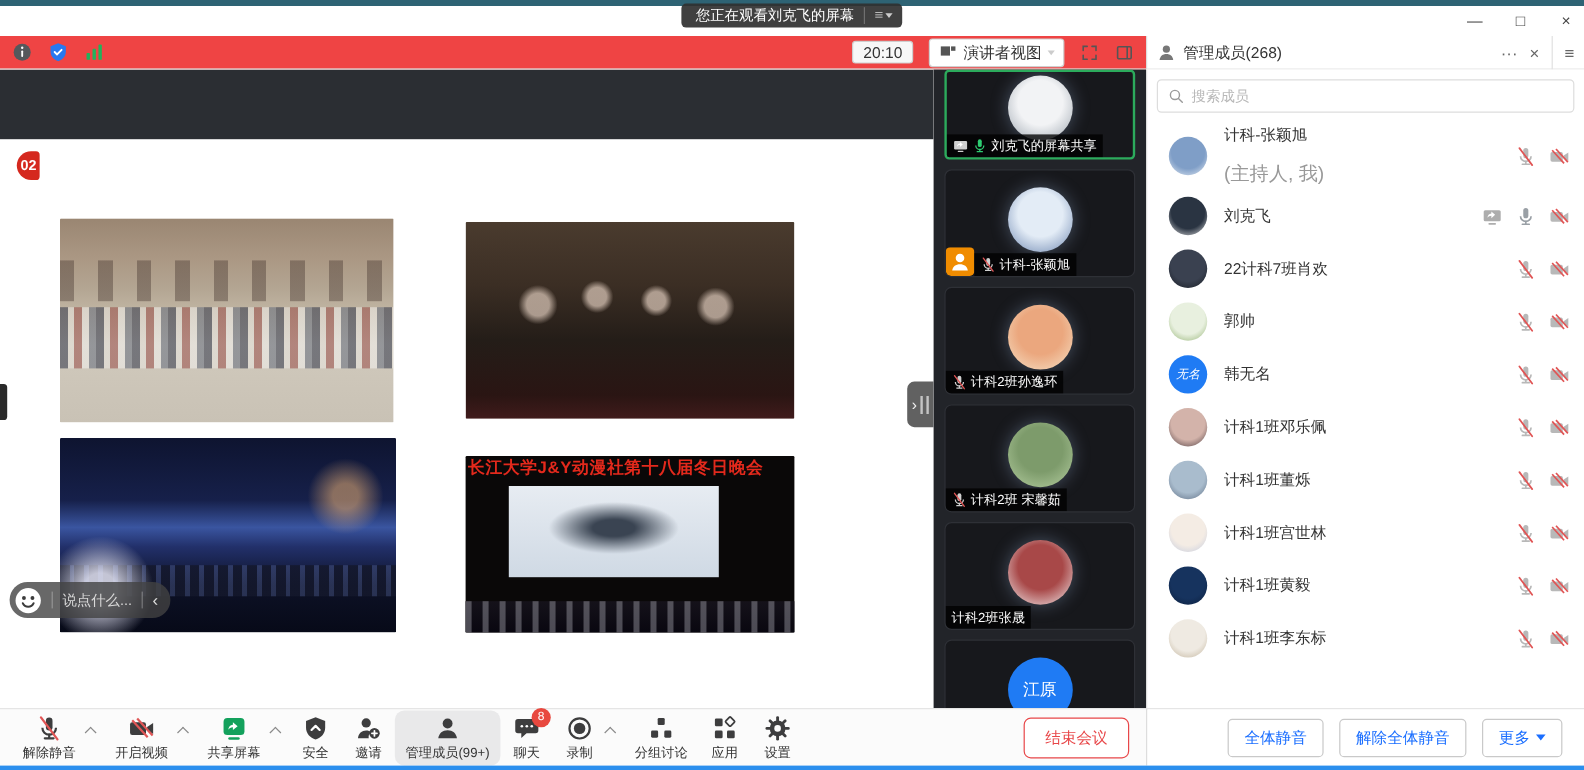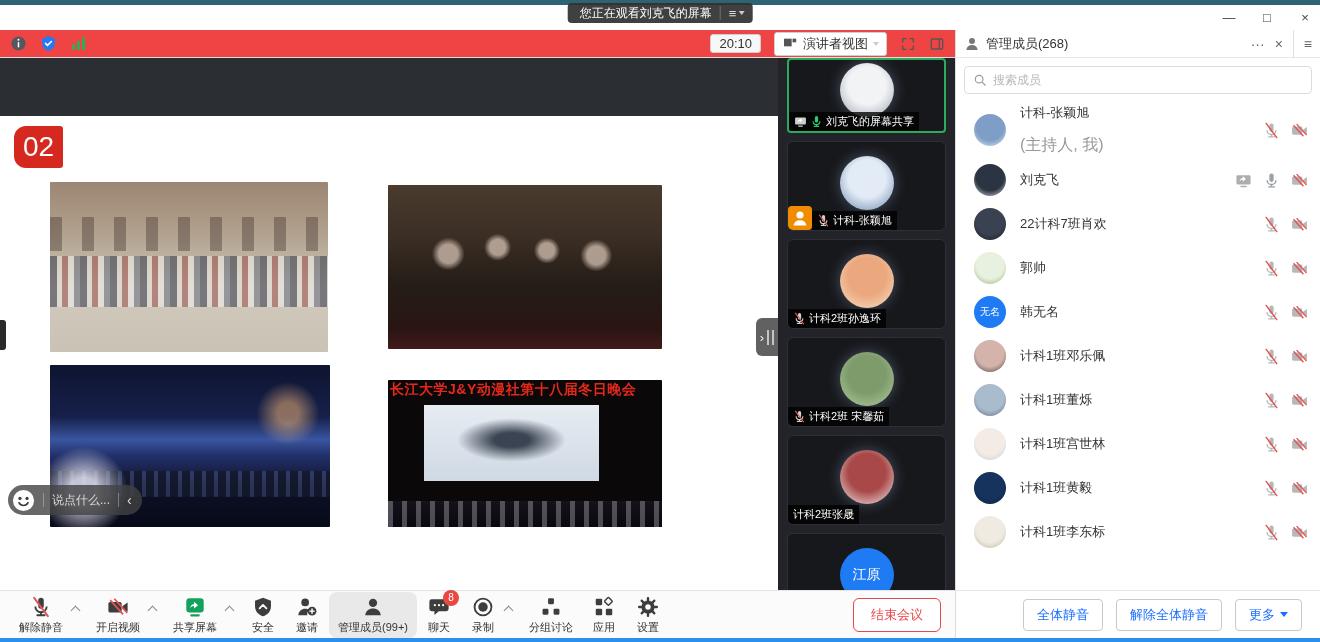--- a/index.html
+++ b/index.html
@@ -3,42 +3,42 @@
 <meta charset="utf-8">
 <style>
   * { margin:0; padding:0; box-sizing:border-box; }
   html,body { width:1320px; height:642px; overflow:hidden; }
   body { font-family:"Liberation Sans","DejaVu Sans",sans-serif; background:#fff; position:relative; color:#333; }
   svg { display:block; }
 
   
   .top-strip { position:absolute; left:0; top:0; width:1320px; height:5px; background:#2e6374; }
   .titlebar { position:absolute; left:0; top:5px; width:1320px; height:25px; background:#fff; }
-  .banner { position:absolute; left:50%; top:-2px; transform:translateX(-50%); height:20px; background:rgba(48,48,48,.92); border-radius:4px; display:flex; align-items:center; padding:0 8px 0 12px; gap:8px; }
+  .banner { position:absolute; left:50%; top:-2px; transform:translateX(-50%); height:20px; background:rgba(48,48,48,.92); border-radius:4px; display:flex; align-items:center; padding:0 8px 0 12px; gap:8px;font-family:Liberation Serif, serif; }
   .banner-text { color:#fff; font-size:12px; white-space:nowrap; }
   .banner-sep { width:1px; height:14px; background:rgba(255,255,255,.25); }
   .banner-menu { color:#ddd; font-size:13px; display:flex; align-items:center; gap:2px; cursor:pointer; }
   .caret-dn { width:0; height:0; border-left:3.5px solid transparent; border-right:3.5px solid transparent; border-top:4px solid #ccc; display:inline-block; }
   .win-controls { position:absolute; right:6px; top:0; height:25px; display:flex; align-items:center; gap:20px; }
   .wc { font-size:13px; color:#444; width:18px; text-align:center; cursor:pointer; }
 
   
   .toolbar { position:absolute; left:0; top:30px; width:955px; height:28px; background:#ef4444; border-bottom:1px solid #e0e0e0; display:flex; align-items:center; padding:0 10px; }
   .status-icons { display:flex; align-items:center; gap:13px; }
   .s-ic { width:17px; height:17px; }
   .toolbar-right { margin-left:auto; display:flex; align-items:center; gap:13px; }
   .time-box { border:1px solid #cfcfcf; background:#f7f7f7; border-radius:3px; font-size:13px; padding:1px 8px; color:#333; }
   .view-btn { border:1px solid #cfcfcf; border-radius:3px; display:flex; align-items:center; gap:5px; padding:2px 7px; font-size:13px; color:#333; cursor:pointer; background:#fff; }
   .tb-ic { width:16px; height:16px; cursor:pointer; }
 
   
   .main { position:absolute; left:0; top:58px; width:778px; height:532px; background:#fff; overflow:hidden; }
   .dark-band { position:absolute; left:0; top:0; width:778px; height:58px; background:#2b2e33; }
   .slide-title { position:absolute; left:14px; top:68px; display:flex; align-items:stretch; gap:3px; }
-  .num-box { background:#d5281e; color:#fff; font-weight:normal; font-size:28px; padding:5px 9px; border-radius:12px 3px 3px 12px; display:flex; align-items:center; }
+  .num-box { background:#d5281e; color:#fff; font-weight:bold; font-size:12px; padding:5px 3px; border-radius:12px 3px 3px 12px; display:flex; align-items:center; }
   .title-box { background:#d5281e; color:#fff; font-weight:bold; font-size:19px; letter-spacing:6px; padding:5px 20px 5px 14px; border-radius:3px 19px 19px 3px; display:flex; align-items:center; }
   .photo { position:absolute; border-radius:1px; }
   .photo1 { left:50px; top:124px; width:278px; height:170px;
     background:
       repeating-linear-gradient(90deg, rgba(66,50,44,.4) 0 12px, rgba(0,0,0,0) 12px 32px) 0 26%/100% 20% no-repeat,
       repeating-linear-gradient(90deg, rgba(46,52,72,.55) 0 7px, rgba(236,233,228,.5) 7px 12px, rgba(148,66,62,.5) 12px 18px, rgba(250,250,250,.45) 18px 24px, rgba(90,100,120,.5) 24px 30px) 0 62%/100% 30% no-repeat,
       linear-gradient(180deg,#9a8672 0%,#ab9884 20%,#b3a592 34%,#c3b8a6 48%,#d0c9bc 62%,#c9c2b5 100%); }
   .photo2 { left:388px; top:127px; width:274px; height:164px;
     background:
       radial-gradient(circle at 22% 42%, rgba(225,205,190,.7) 0 4%, transparent 7%),
@@ -86,21 +86,21 @@
   .ph-right { margin-left:auto; display:flex; align-items:center; gap:10px; color:#666; }
   .ph-btn { cursor:pointer; font-size:14px; }
   .ph-divider { width:1px; height:28px; background:#e0e0e0; }
   .members { position:absolute; left:955px; top:58px; width:365px; height:532px; background:#fff; border-left:1px solid #ddd; overflow:hidden; }
   .search-wrap { margin:8px; height:28px; border:1px solid #ddd; border-radius:4px; display:flex; align-items:center; padding:0 8px; gap:6px; }
   .search-wrap input { border:0; outline:0; flex:1; font-size:12px; color:#333; font-family:inherit; }
   .search-wrap input::placeholder { color:#b8b8b8; }
   .m-row { display:flex; align-items:center; padding:0 12px 0 18px; height:44px; cursor:pointer; }
   .m-row.first { height:56px; }
   .m-avatar { width:32px; height:32px; border-radius:50%; flex:none; }
-  .m-avatar-text { display:flex; align-items:center; justify-content:center; color:#fff; font-size:10px; }
+  .m-avatar-text { display:flex; align-items:center; justify-content:center; color:#fff; font-size:10px;font-style:italic; }
   .m-text { margin-left:14px; min-width:0; }
   .m-name { font-size:13px; color:#333; white-space:nowrap; }
   .m-sub { font-size:16px; color:#999; margin-top:13px; }
   .m-icons { margin-left:auto; display:flex; align-items:center; gap:11px; }
   .m-ic { width:17px; height:17px; }
   .panel-footer { position:absolute; left:955px; top:590px; width:365px; height:48px; background:#fff; border-left:1px solid #ddd; border-top:1px solid #e5e5e5; display:flex; align-items:center; justify-content:flex-end; gap:13px; padding:0 18px; }
   .pf-btn { border:1px solid #c9c9c9; border-radius:4px; background:#fff; color:#1a6eff; font-size:13px; padding:6px 13px; cursor:pointer; display:flex; align-items:center; gap:5px; font-family:inherit; }
   .caret-blue { width:0; height:0; border-left:4px solid transparent; border-right:4px solid transparent; border-top:5px solid #1a6eff; }
 
   

